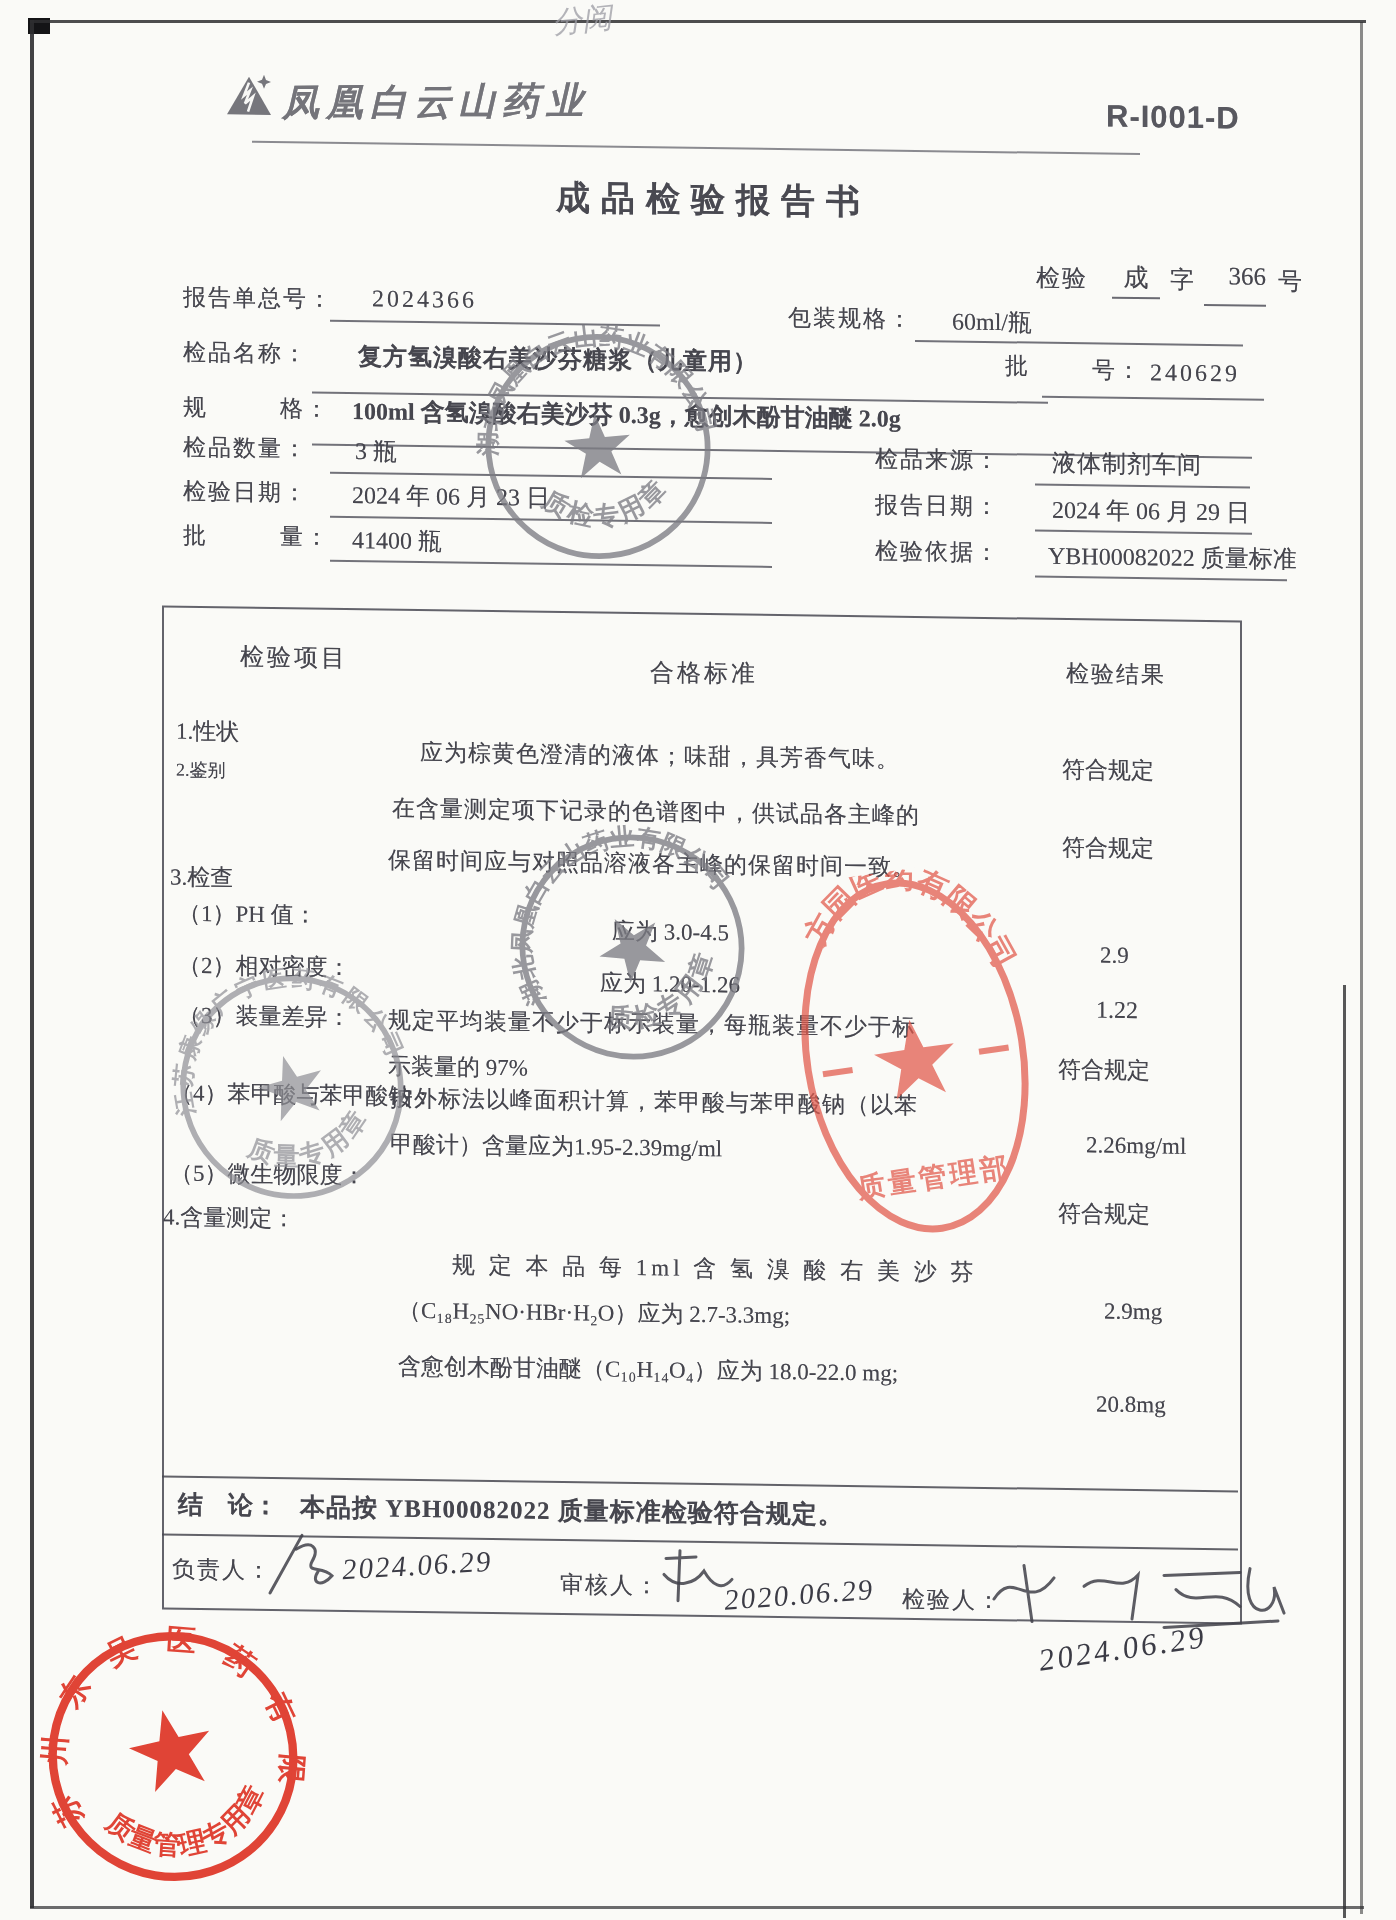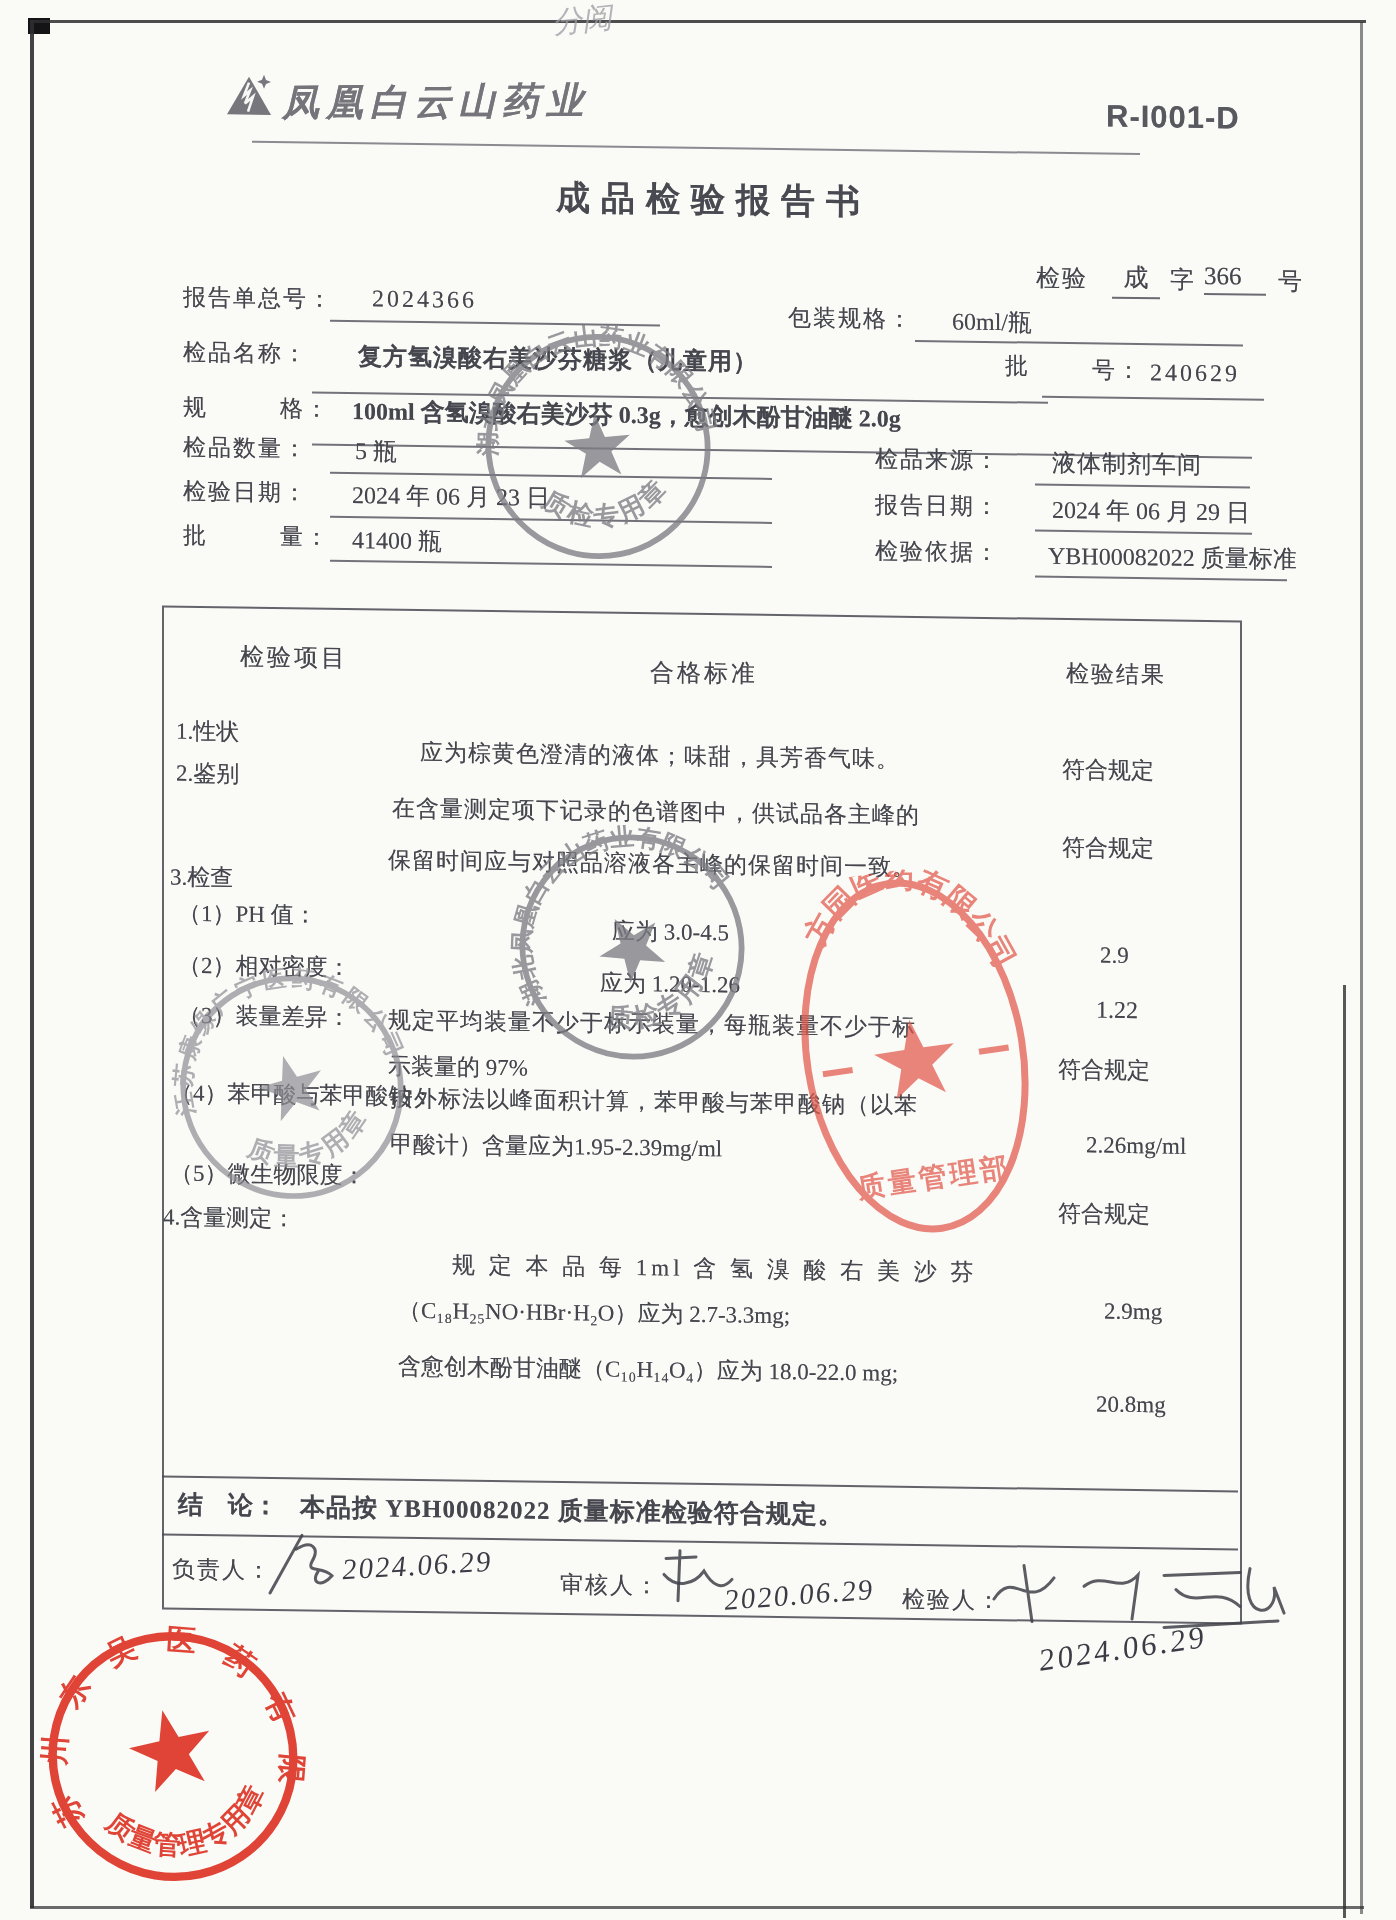--- a/index.html
+++ b/index.html
@@ -51,21 +51,21 @@
          letter-spacing:7px;color:#74747a;transform:rotate(-1.2deg);">凤凰白云山药业</div>
     <div class="ul" style="left:252px;top:138px;width:888px;border-top-color:rgba(110,110,118,.8);"></div>
 
     <div class="t" style="left:1106px;top:84px;font-size:31px;font-weight:bold;letter-spacing:1px;color:#58585f;font-family:'Liberation Sans',sans-serif;">R-I001-D</div>
 
     <div class="t" style="left:556px;top:168px;font-size:34px;font-weight:bold;letter-spacing:11px;color:#494951;">成品检验报告书</div>
 
     <div class="t" style="left:1036px;top:248px;font-size:24px;letter-spacing:2px;text-align:right;">检验</div>
     <div class="t" style="left:1112px;top:246px;font-size:25px;width:48px;text-align:center;border-bottom:2px solid rgba(80,80,90,.85);padding-bottom:3px;">成</div>
     <div class="t" style="left:1170px;top:248px;font-size:24px;">字</div>
-    <div class="t" style="left:1204px;top:246px;font-size:25px;width:62px;text-align:left;border-bottom:2px solid rgba(80,80,90,.85);padding-bottom:3px;">366</div>
+    <div class="t" style="left:1204px;top:246px;font-size:25px;width:62px;text-align:right;border-bottom:2px solid rgba(80,80,90,.85);padding-bottom:14px;">366</div>
     <div class="t" style="left:1278px;top:248px;font-size:24px;">号</div>
 
     <div class="t lbl" style="left:183px;top:280px;">报告单总号：</div>
     <div class="t val" style="left:372px;top:281px;letter-spacing:3px;">2024366</div>
     <div class="ul" style="left:330px;top:316px;width:330px;"></div>
 
     <div class="t lbl" style="left:788px;top:292px;">包装规格：</div>
     <div class="t val" style="left:952px;top:293px;">60ml/瓶</div>
     <div class="ul" style="left:915px;top:328px;width:328px;"></div>
 
@@ -76,21 +76,21 @@
     <div class="t lbl" style="left:1092px;top:340px;">号：</div>
     <div class="t val" style="left:1150px;top:344px;letter-spacing:3px;">240629</div>
     <div class="ul" style="left:1042px;top:382px;width:222px;"></div>
 
     <div class="t lbl" style="left:183px;top:390px;">规</div>
     <div class="t lbl" style="left:280px;top:390px;">格：</div>
     <div class="t val" style="left:352px;top:391px;font-weight:600;">100ml 含氢溴酸右美沙芬 0.3g，愈创木酚甘油醚 2.0g</div>
     <div class="ul" style="left:312px;top:440px;width:940px;"></div>
 
     <div class="t lbl" style="left:183px;top:430px;">检品数量：</div>
-    <div class="t val" style="left:355px;top:431px;">5 瓶</div>
+    <div class="t val" style="left:355px;top:431px;">3 瓶</div>
     <div class="ul" style="left:330px;top:468px;width:442px;"></div>
     <div class="t lbl" style="left:875px;top:432px;">检品来源：</div>
     <div class="t val" style="left:1052px;top:433px;letter-spacing:1px;">液体制剂车间</div>
     <div class="ul" style="left:1035px;top:470px;width:215px;"></div>
 
     <div class="t lbl" style="left:183px;top:474px;">检验日期：</div>
     <div class="t val" style="left:352px;top:475px;">2024 年 06 月 23 日</div>
     <div class="ul" style="left:330px;top:512px;width:442px;"></div>
     <div class="t lbl" style="left:875px;top:478px;">报告日期：</div>
     <div class="t val" style="left:1052px;top:480px;">2024 年 06 月 29 日</div>
@@ -107,21 +107,21 @@
     <div class="tablebox"></div>
 
     <div class="t" style="left:240px;top:638px;font-size:24px;letter-spacing:3px;">检验项目</div>
     <div class="t" style="left:650px;top:648px;font-size:24px;letter-spacing:3px;">合格标准</div>
     <div class="t" style="left:1066px;top:644px;font-size:23px;letter-spacing:2px;">检验结果</div>
 
     <div class="t" style="left:176px;top:714px;font-size:23px;">1.性状</div>
     <div class="t" style="left:420px;top:732px;font-size:23px;letter-spacing:1px;">应为棕黄色澄清的液体；味甜，具芳香气味。</div>
     <div class="t" style="left:1062px;top:740px;font-size:23px;">符合规定</div>
 
-    <div class="t" style="left:176px;top:756px;font-size:23px;">2.鉴别</div>
+    <div class="t" style="left:176px;top:756px;font-size:18px;">2.鉴别</div>
     <div class="t" style="left:392px;top:788px;font-size:23px;letter-spacing:1px;">在含量测定项下记录的色谱图中，供试品各主峰的</div>
     <div class="t" style="left:388px;top:840px;font-size:23px;letter-spacing:1px;">保留时间应与对照品溶液各主峰的保留时间一致。</div>
     <div class="t" style="left:1062px;top:818px;font-size:23px;">符合规定</div>
 
     <div class="t" style="left:170px;top:860px;font-size:23px;">3.检查</div>
 
     <div class="t" style="left:178px;top:896px;font-size:23px;">（1）PH 值：</div>
     <div class="t" style="left:612px;top:908px;font-size:23px;">应为 3.0-4.5</div>
     <div class="t" style="left:1100px;top:928px;font-size:23px;">2.9</div>
 

